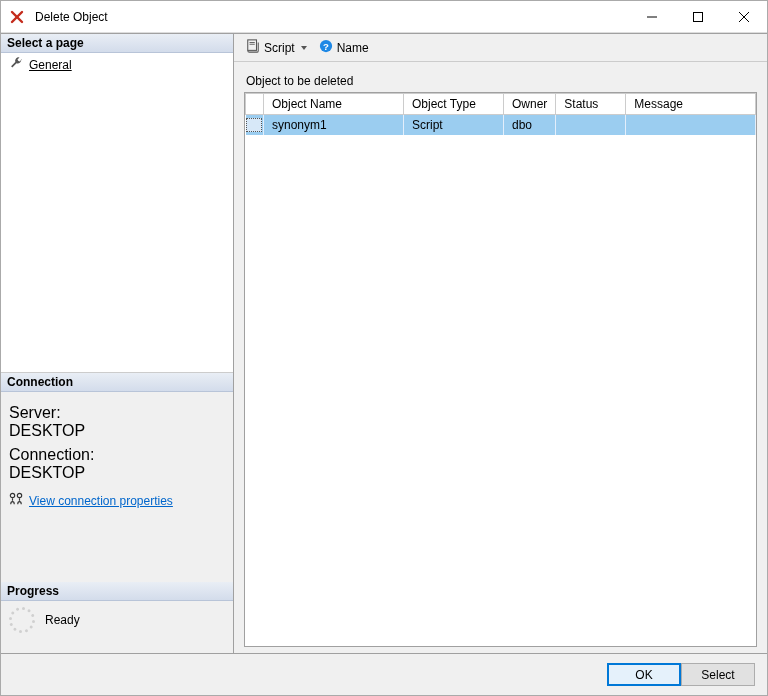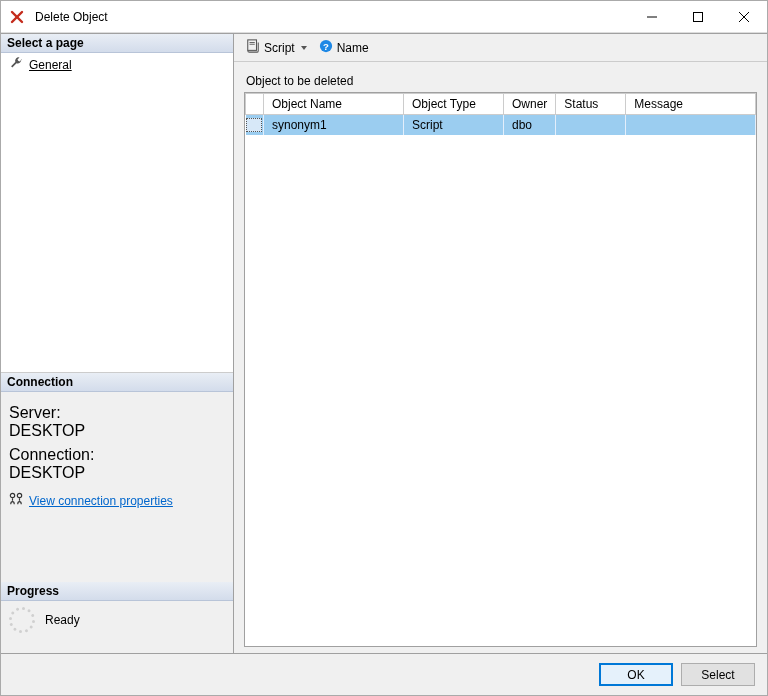--- a/index.html
+++ b/index.html
@@ -211,21 +211,20 @@
     background: #d7e8f8;
   }
 
   
   .footer {
     height: 42px;
     border-top: 1px solid #a0a0a0;
     display: flex;
     align-items: center;
     justify-content: flex-end;
-    gap: 8px;
     padding: 0 12px;
     background: #f0f0f0;
   }
   .btn {
     min-width: 74px;
     height: 23px;
     border: 1px solid #adadad;
     background: #e1e1e1;
     font-size: 12px;
     display: flex;

